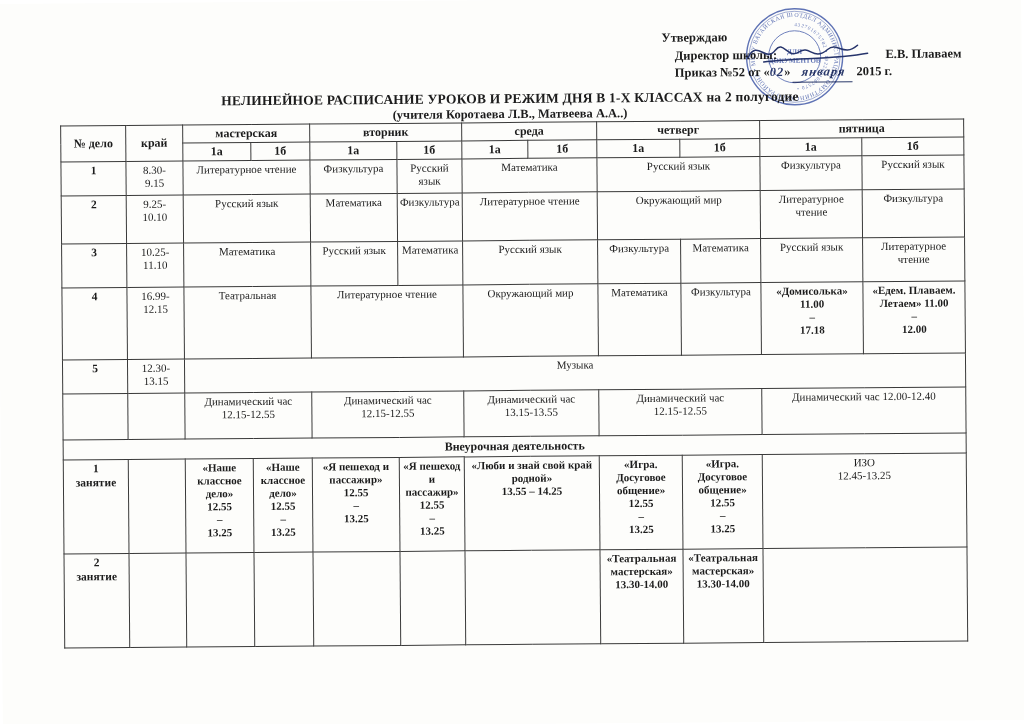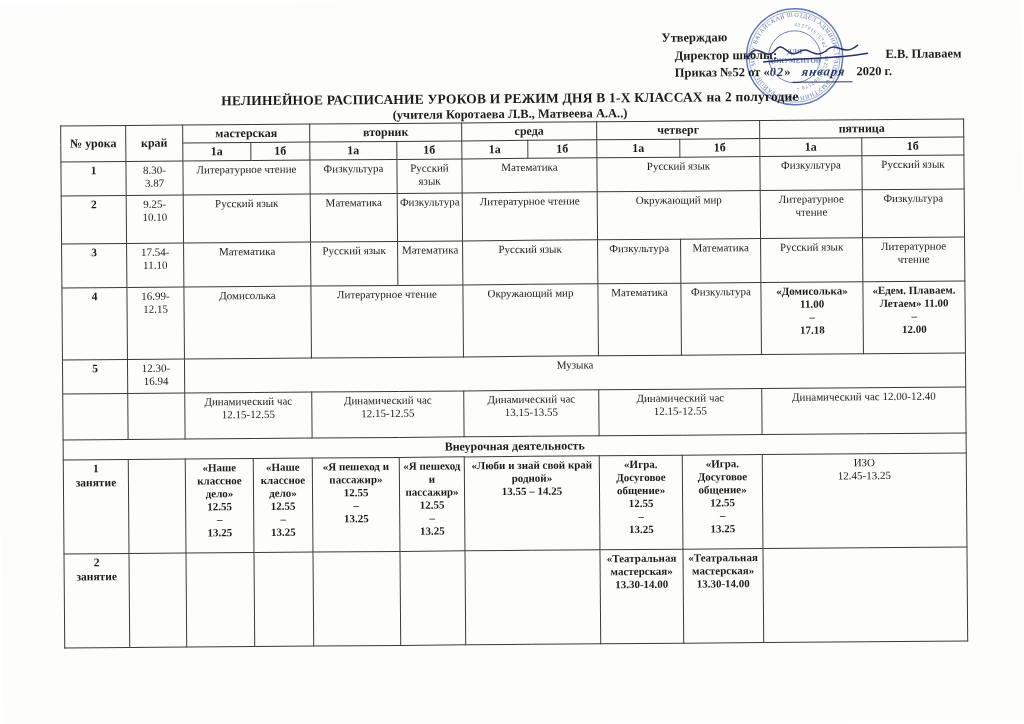--- a/index.html
+++ b/index.html
@@ -64,21 +64,21 @@
 
   <div class="approve-block">
     <div>Утверждаю</div>
     <div class="approve-line2">
       <span>Директор школы:</span>
       <span>Е.В. Плаваем</span>
     </div>
     <div class="order-line">
       <span>Приказ №52 от «</span><span class="hw">02</span><span>»</span>
       <span class="hw hw-month">января</span>
-      <span>2020 г.</span>
+      <span>2015 г.</span>
     </div>
   </div>
 
   <div class="title-block">
     <div class="title-line1">НЕЛИНЕЙНОЕ РАСПИСАНИЕ УРОКОВ И РЕЖИМ ДНЯ В 1-Х КЛАССАХ на 2 полугодие</div>
     <div class="title-line2">(учителя Коротаева Л.В., Матвеева А.А..)</div>
   </div>
 
   <table class="schedule">
     <colgroup>
@@ -90,21 +90,21 @@
         <col style="width:65px">
       <col style="width:66px">
         <col style="width:69px">
       <col style="width:83px">
         <col style="width:80px">
       <col style="width:102px">
         <col style="width:102px">
     </colgroup>
     <thead>
       <tr style="height:18px">
-        <th rowspan="2">№ урока</th>
+        <th rowspan="2">№ дело</th>
         <th rowspan="2">край</th>
         <th colspan="2">мастерская</th>
         <th colspan="2">вторник</th>
         <th colspan="2">среда</th>
         <th colspan="2">четверг</th>
         <th colspan="2">пятница</th>
       </tr>
       <tr style="height:16px">
         <th>1а</th>
         <th>1б</th>
@@ -115,21 +115,21 @@
         <th>1а</th>
         <th>1б</th>
         <th>1а</th>
         <th>1б</th>
       </tr>
     </thead>
     <tbody>
         <tr class="" style="height: 34px;">
           <td class="cell num">1</td>
           <td class="cell time">8.30-
-3.87</td>
+9.15</td>
           <td class="cell" colspan="2">Литературное чтение</td>
           <td class="cell" colspan="1">Физкультура</td>
           <td class="cell" colspan="1">Русский язык</td>
           <td class="cell" colspan="2">Математика</td>
           <td class="cell" colspan="2">Русский язык</td>
           <td class="cell" colspan="1">Физкультура</td>
           <td class="cell" colspan="1">Русский язык</td>
         </tr>
         <tr class="" style="height: 48px;">
           <td class="cell num">2</td>
@@ -138,52 +138,52 @@
           <td class="cell" colspan="2">Русский язык</td>
           <td class="cell" colspan="1">Математика</td>
           <td class="cell" colspan="1">Физкультура</td>
           <td class="cell" colspan="2">Литературное чтение</td>
           <td class="cell" colspan="2">Окружающий мир</td>
           <td class="cell" colspan="1">Литературное чтение</td>
           <td class="cell" colspan="1">Физкультура</td>
         </tr>
         <tr class="" style="height: 44px;">
           <td class="cell num">3</td>
-          <td class="cell time">17.54-
+          <td class="cell time">10.25-
 11.10</td>
           <td class="cell" colspan="2">Математика</td>
           <td class="cell" colspan="1">Русский язык</td>
           <td class="cell" colspan="1">Математика</td>
           <td class="cell" colspan="2">Русский язык</td>
           <td class="cell" colspan="1">Физкультура</td>
           <td class="cell" colspan="1">Математика</td>
           <td class="cell" colspan="1">Русский язык</td>
           <td class="cell" colspan="1">Литературное чтение</td>
         </tr>
         <tr class="" style="height: 72px;">
           <td class="cell num">4</td>
           <td class="cell time">16.99-
 12.15</td>
-          <td class="cell" colspan="2">Домисолька</td>
+          <td class="cell" colspan="2">Театральная</td>
           <td class="cell" colspan="2">Литературное чтение</td>
           <td class="cell" colspan="2">Окружающий мир</td>
           <td class="cell" colspan="1">Математика</td>
           <td class="cell" colspan="1">Физкультура</td>
           <td class="cell bold" colspan="1">«Домисолька»
 11.00
 –
 17.18</td>
           <td class="cell bold" colspan="1">«Едем. Плаваем. Летаем» 11.00
 –
 12.00</td>
         </tr>
         <tr class="" style="height: 34px;">
           <td class="cell num">5</td>
           <td class="cell time">12.30-
-16.94</td>
+13.15</td>
           <td class="cell" colspan="10">Музыка</td>
         </tr>
         <tr class="" style="height: 46px;">
           <td class="cell num"></td>
           <td class="cell time"></td>
           <td class="cell" colspan="2">Динамический час
 12.15-12.55</td>
           <td class="cell" colspan="2">Динамический час
 12.15-12.55</td>
           <td class="cell" colspan="2">Динамический час

